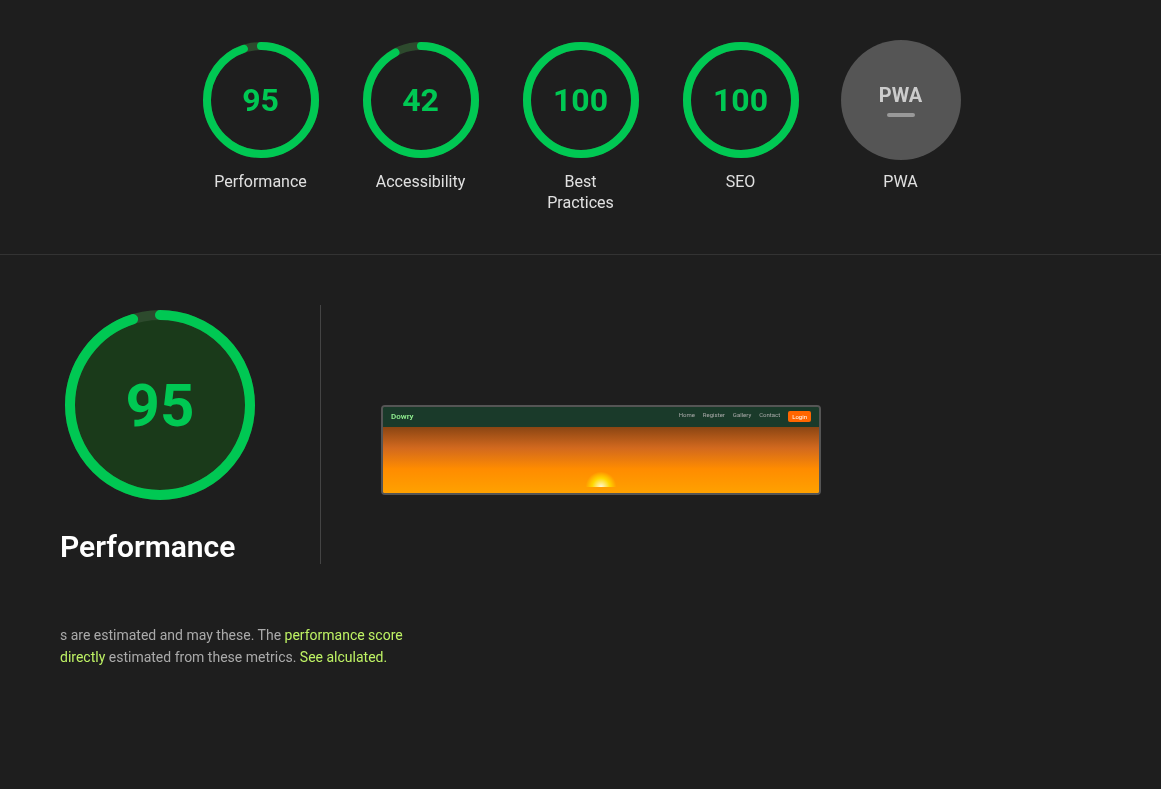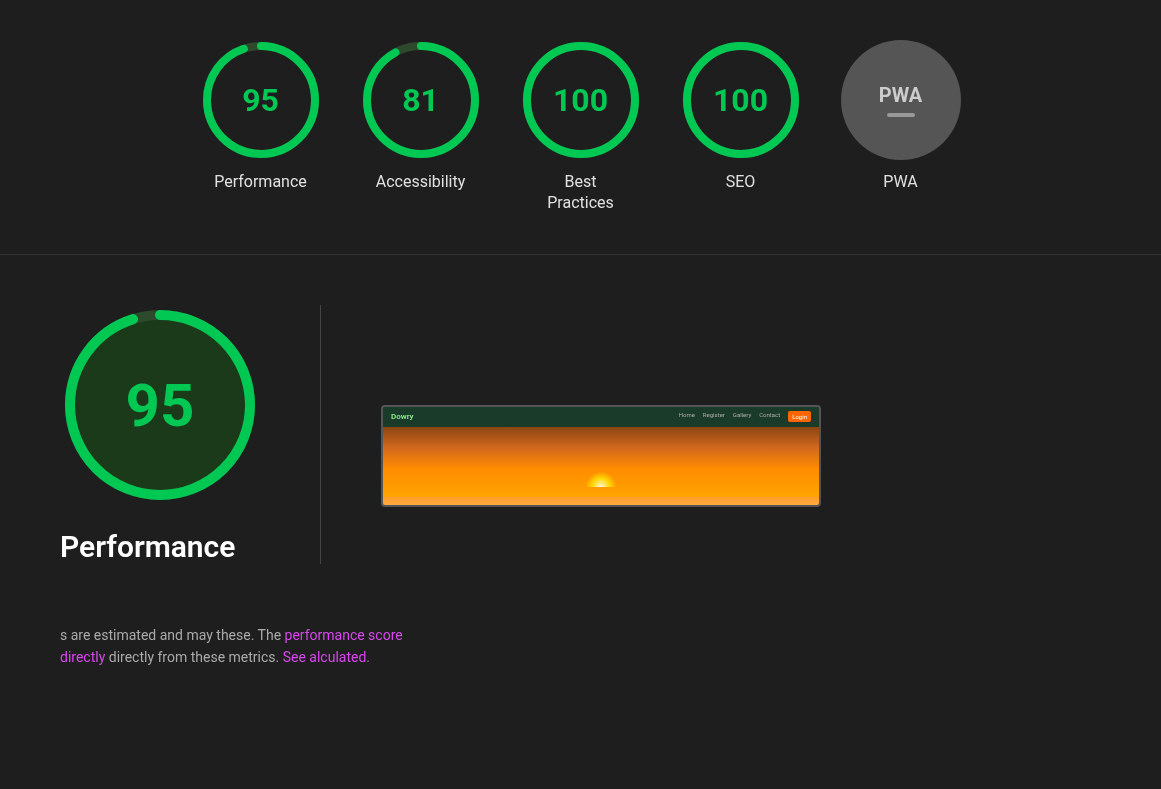--- a/index.html
+++ b/index.html
@@ -166,21 +166,21 @@
       flex-direction: column;
       align-items: flex-start;
       padding-top: 100px;
     }
 
     .website-thumbnail {
       border: 2px solid #555;
       border-radius: 4px;
       overflow: hidden;
       width: 440px;
-      height: 102px;
+      height: 90px;
       background: linear-gradient(180deg, #1a3a2a 0%, #8b4513 40%, #e8650a 60%, #ff8c00 80%, #ffaa44 100%);
       position: relative;
     }
 
     .thumbnail-nav {
       height: 20px;
       background-color: #1a3a2a;
       display: flex;
       align-items: center;
       padding: 0 8px;
@@ -229,21 +229,21 @@
 
     
     .bottom-text {
       padding: 20px 60px 30px;
       font-size: 14px;
       color: #aaa;
       line-height: 1.6;
     }
 
     .bottom-text a {
-      color: #d946ef;
+      color: #bef264;
       text-decoration: none;
       margin-top: 20px;
     }
   </style>
 </head>
 <body>
 
 <div class="scores-section">
 
   <div class="score-item">
@@ -256,21 +256,21 @@
     </div>
     <span class="score-label">Performance</span>
   </div>
 
   <div class="score-item">
     <div class="gauge-container">
       <svg viewBox="0 0 120 120">
         <circle class="gauge-bg" cx="60" cy="60" r="54"></circle>
         <circle class="gauge-fill-green" cx="60" cy="60" r="54" stroke-dasharray="312.15 339.29" stroke-dashoffset="0"></circle>
       </svg>
-      <span class="gauge-number">81</span>
+      <span class="gauge-number">42</span>
     </div>
     <span class="score-label">Accessibility</span>
   </div>
 
   <div class="score-item">
     <div class="gauge-container">
       <svg viewBox="0 0 120 120">
         <circle class="gauge-bg" cx="60" cy="60" r="54"></circle>
         <circle class="gauge-fill-green" cx="60" cy="60" r="54" stroke-dasharray="339.29 339.29" stroke-dashoffset="0"></circle>
       </svg>
@@ -334,14 +334,14 @@
       <div class="thumbnail-body">
         <div class="sun-shape"></div>
       </div>
     </div>
   </div>
 
 </div>
 
 <div class="bottom-text">
   <span>s are estimated and may these. The </span><a href="#">performance score</a><br>
-  <a href="#">directly</a><span> directly from these metrics. </span><a href="#">See alculated.</a>
+  <a href="#">directly</a><span> estimated from these metrics. </span><a href="#">See alculated.</a>
 </div>
 
 </body></html>

